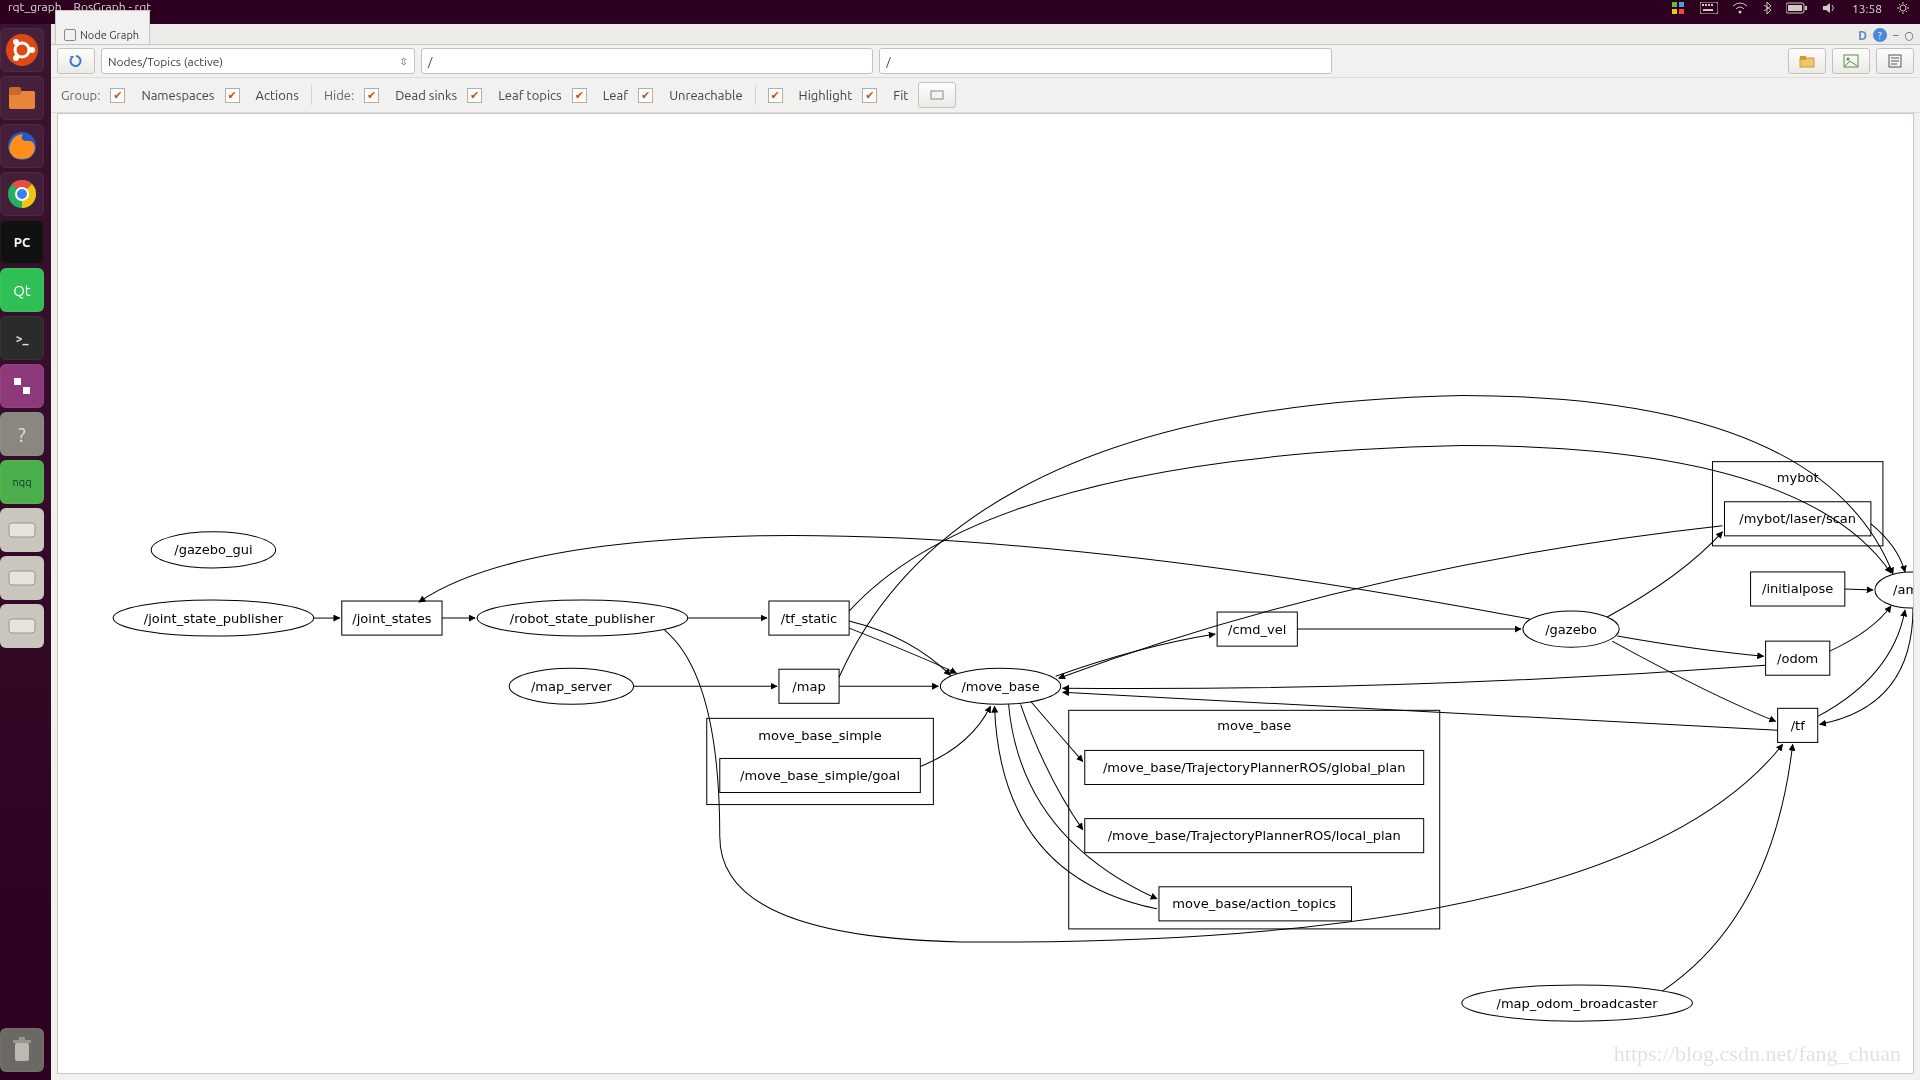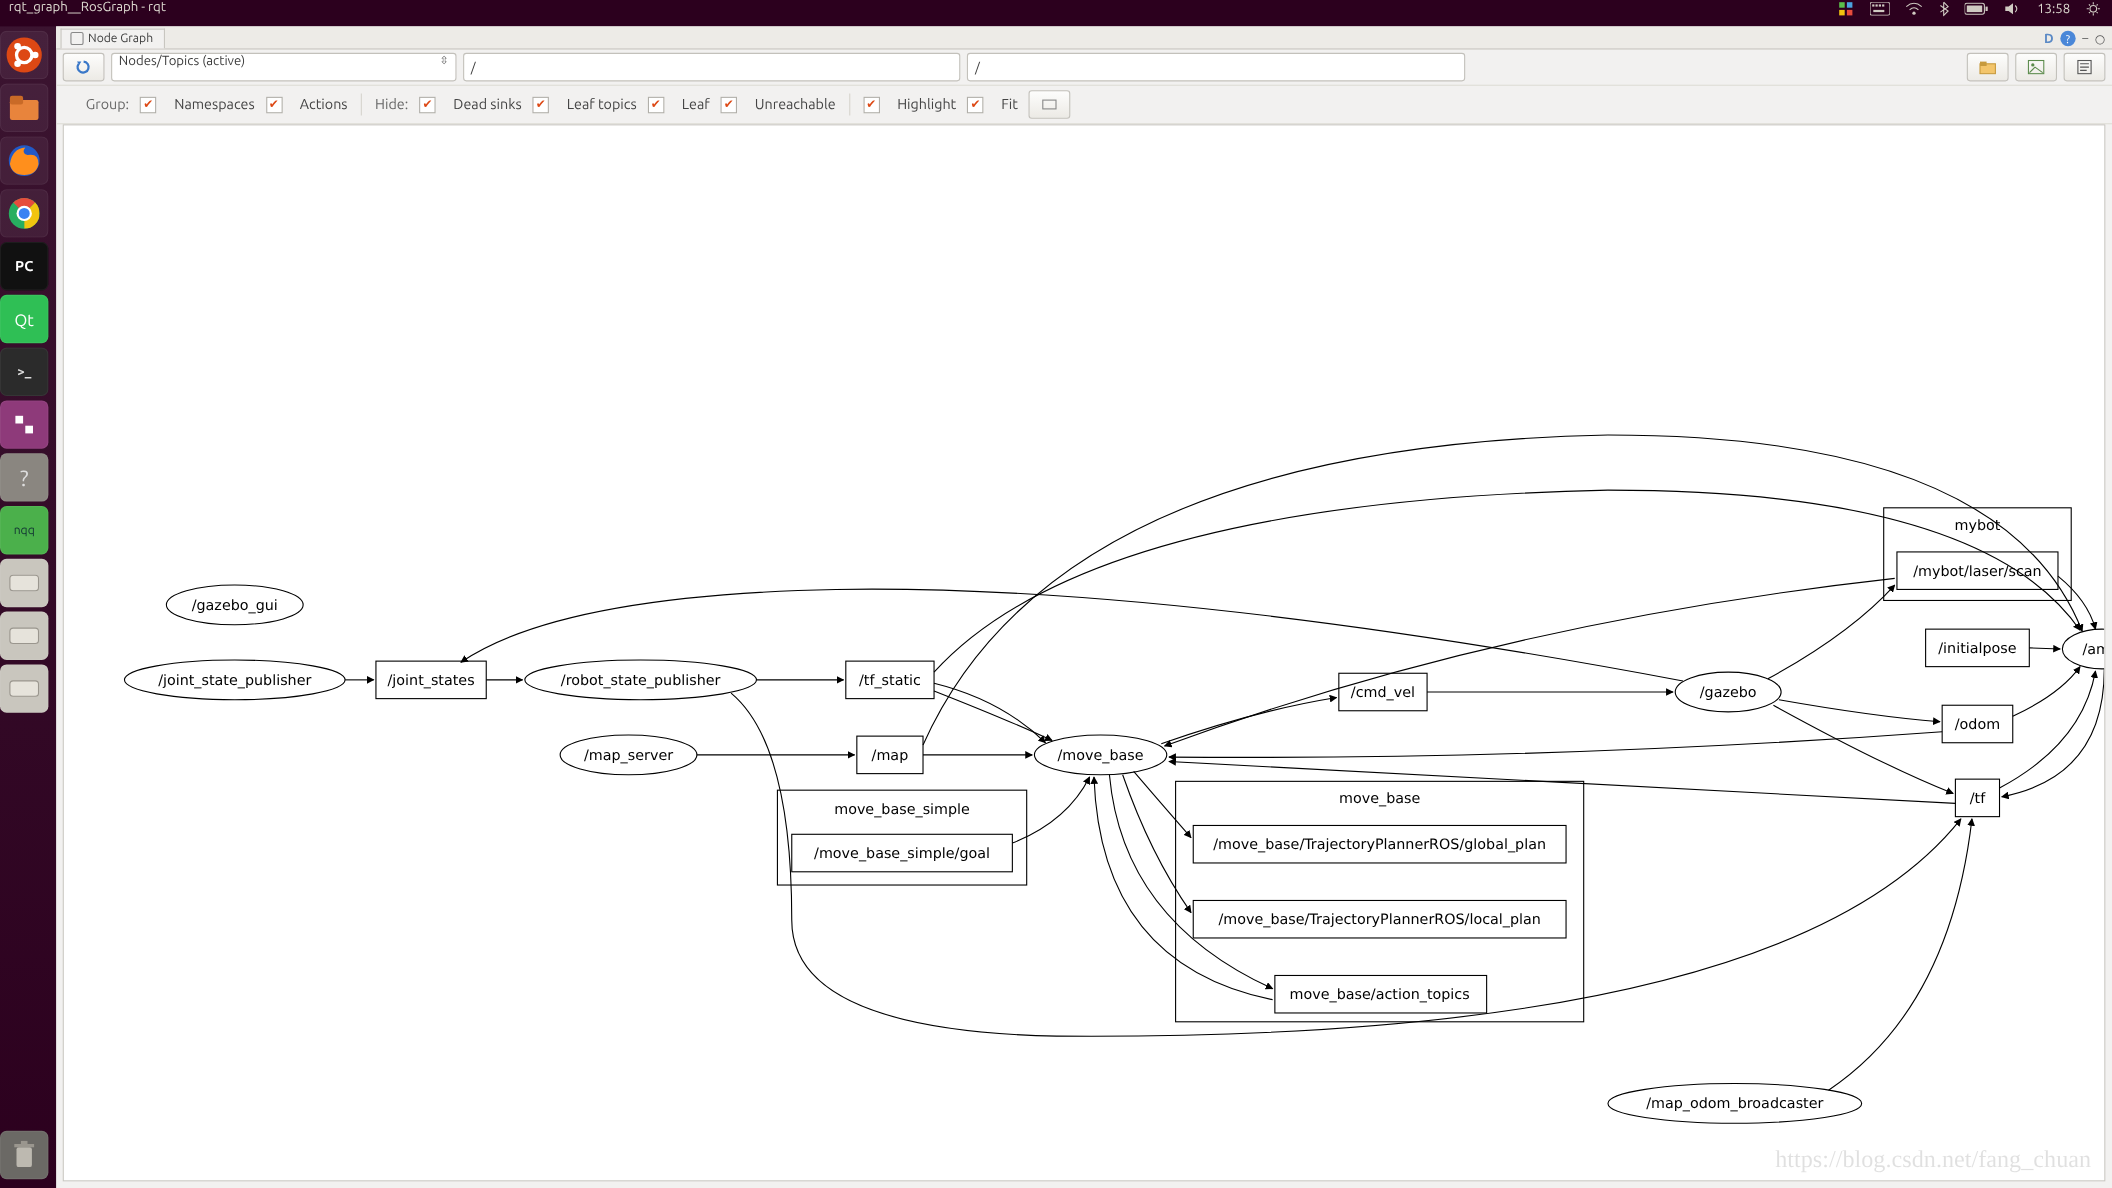--- a/index.html
+++ b/index.html
@@ -13,35 +13,35 @@
 
 
 #dock{position:absolute;top:24px;left:0;width:51px;bottom:0;background:linear-gradient(#3b1430,#2c001e);display:flex;flex-direction:column;align-items:flex-start;padding-top:4px;gap:4px}
 .dock-item{width:44px;height:44px;border-radius:6px;background:rgba(255,255,255,.06);display:flex;align-items:center;justify-content:center;box-shadow:inset 0 0 0 1px rgba(255,255,255,.05)}
 .dock-sep{flex:1}
 .dock-trash{margin-bottom:8px}
 
 
 #window{position:absolute;top:24px;left:51px;right:0;bottom:0;background:#f2f1f0;display:flex;flex-direction:column}
 #tabrow{height:20px;border-bottom:1px solid #c8c6c0;display:flex;align-items:flex-end;background:#edebe7;}
-#tabrow .tab{padding:2px 10px 3px 8px;background:#f2f1f0;border:1px solid #c8c6c0;border-bottom:none;font-size:11px;display:flex;align-items:center;gap:4px;margin-left:4px}
+#tabrow .tab{padding:18px 10px 3px 8px;background:#f2f1f0;border:1px solid #c8c6c0;border-bottom:none;font-size:11px;display:flex;align-items:center;gap:4px;margin-left:4px}
 #tabrow .tab .small{width:10px;height:10px;border:1px solid #888;border-radius:2px}
 #tabrow .right{margin-left:auto;display:flex;align-items:center;gap:6px;padding-right:6px;padding-bottom:2px;font-size:11px;color:#5a89c5}
 #tabrow .right .d{font-weight:bold;font-size:12px}
 #tabrow .right .help{width:14px;height:14px;border-radius:50%;background:#4a87d8;color:#fff;display:inline-flex;align-items:center;justify-content:center;font-size:10px}
 #tabrow .right .dot{color:#555}
 
 #toolbar1{height:32px;display:flex;align-items:center;gap:6px;padding:0 6px;border-bottom:1px solid #dedcd6}
 .btn{height:24px;min-width:24px;padding:0 6px;border:1px solid #c3c1bb;border-radius:3px;background:linear-gradient(#fdfdfc,#eceae5);display:flex;align-items:center;justify-content:center}
-.select{flex:0 0 300px;height:24px;border:1px solid #c3c1bb;border-radius:3px;background:#fff;display:flex;align-items:flex-start;padding:0 6px}
+.select{flex:0 0 300px;height:24px;border:1px solid #c3c1bb;border-radius:3px;background:#fff;display:flex;align-items:center;padding:0 6px}
 .select .arrow{margin-left:auto;font-size:10px;color:#666}
 .text-input{flex:1;height:24px;border:1px solid #c3c1bb;border-radius:3px;background:#fff;padding:0 6px;display:flex;align-items:center}
 .rt-buttons{display:flex;gap:6px;margin-left:6px}
 
-#toolbar2{height:34px;display:flex;align-items:center;gap:10px;padding:0 27px;border-bottom:1px solid #dedcd6;font-size:13px}
+#toolbar2{height:34px;display:flex;align-items:center;gap:10px;padding:0 10px;border-bottom:1px solid #dedcd6;font-size:13px}
 .chk{display:inline-flex;align-items:center;gap:16px;color:#444}
 .chk .box{width:13px;height:13px;border:1px solid #b1afa9;background:#fff;display:inline-flex;align-items:center;justify-content:center}
 .chk .box.checked::after{content:"✔";color:#dd4814;font-size:11px;line-height:1}
 .sepv{width:1px;height:20px;background:#d6d4ce;margin:0 2px}
 .label-gray{color:#666}
 
 
 #canvas-wrap{flex:1;margin:0 6px 6px 6px;border:1px solid #c8c6c0;background:#fff;position:relative;overflow:hidden}
 #graph{width:100%;height:100%}
 

